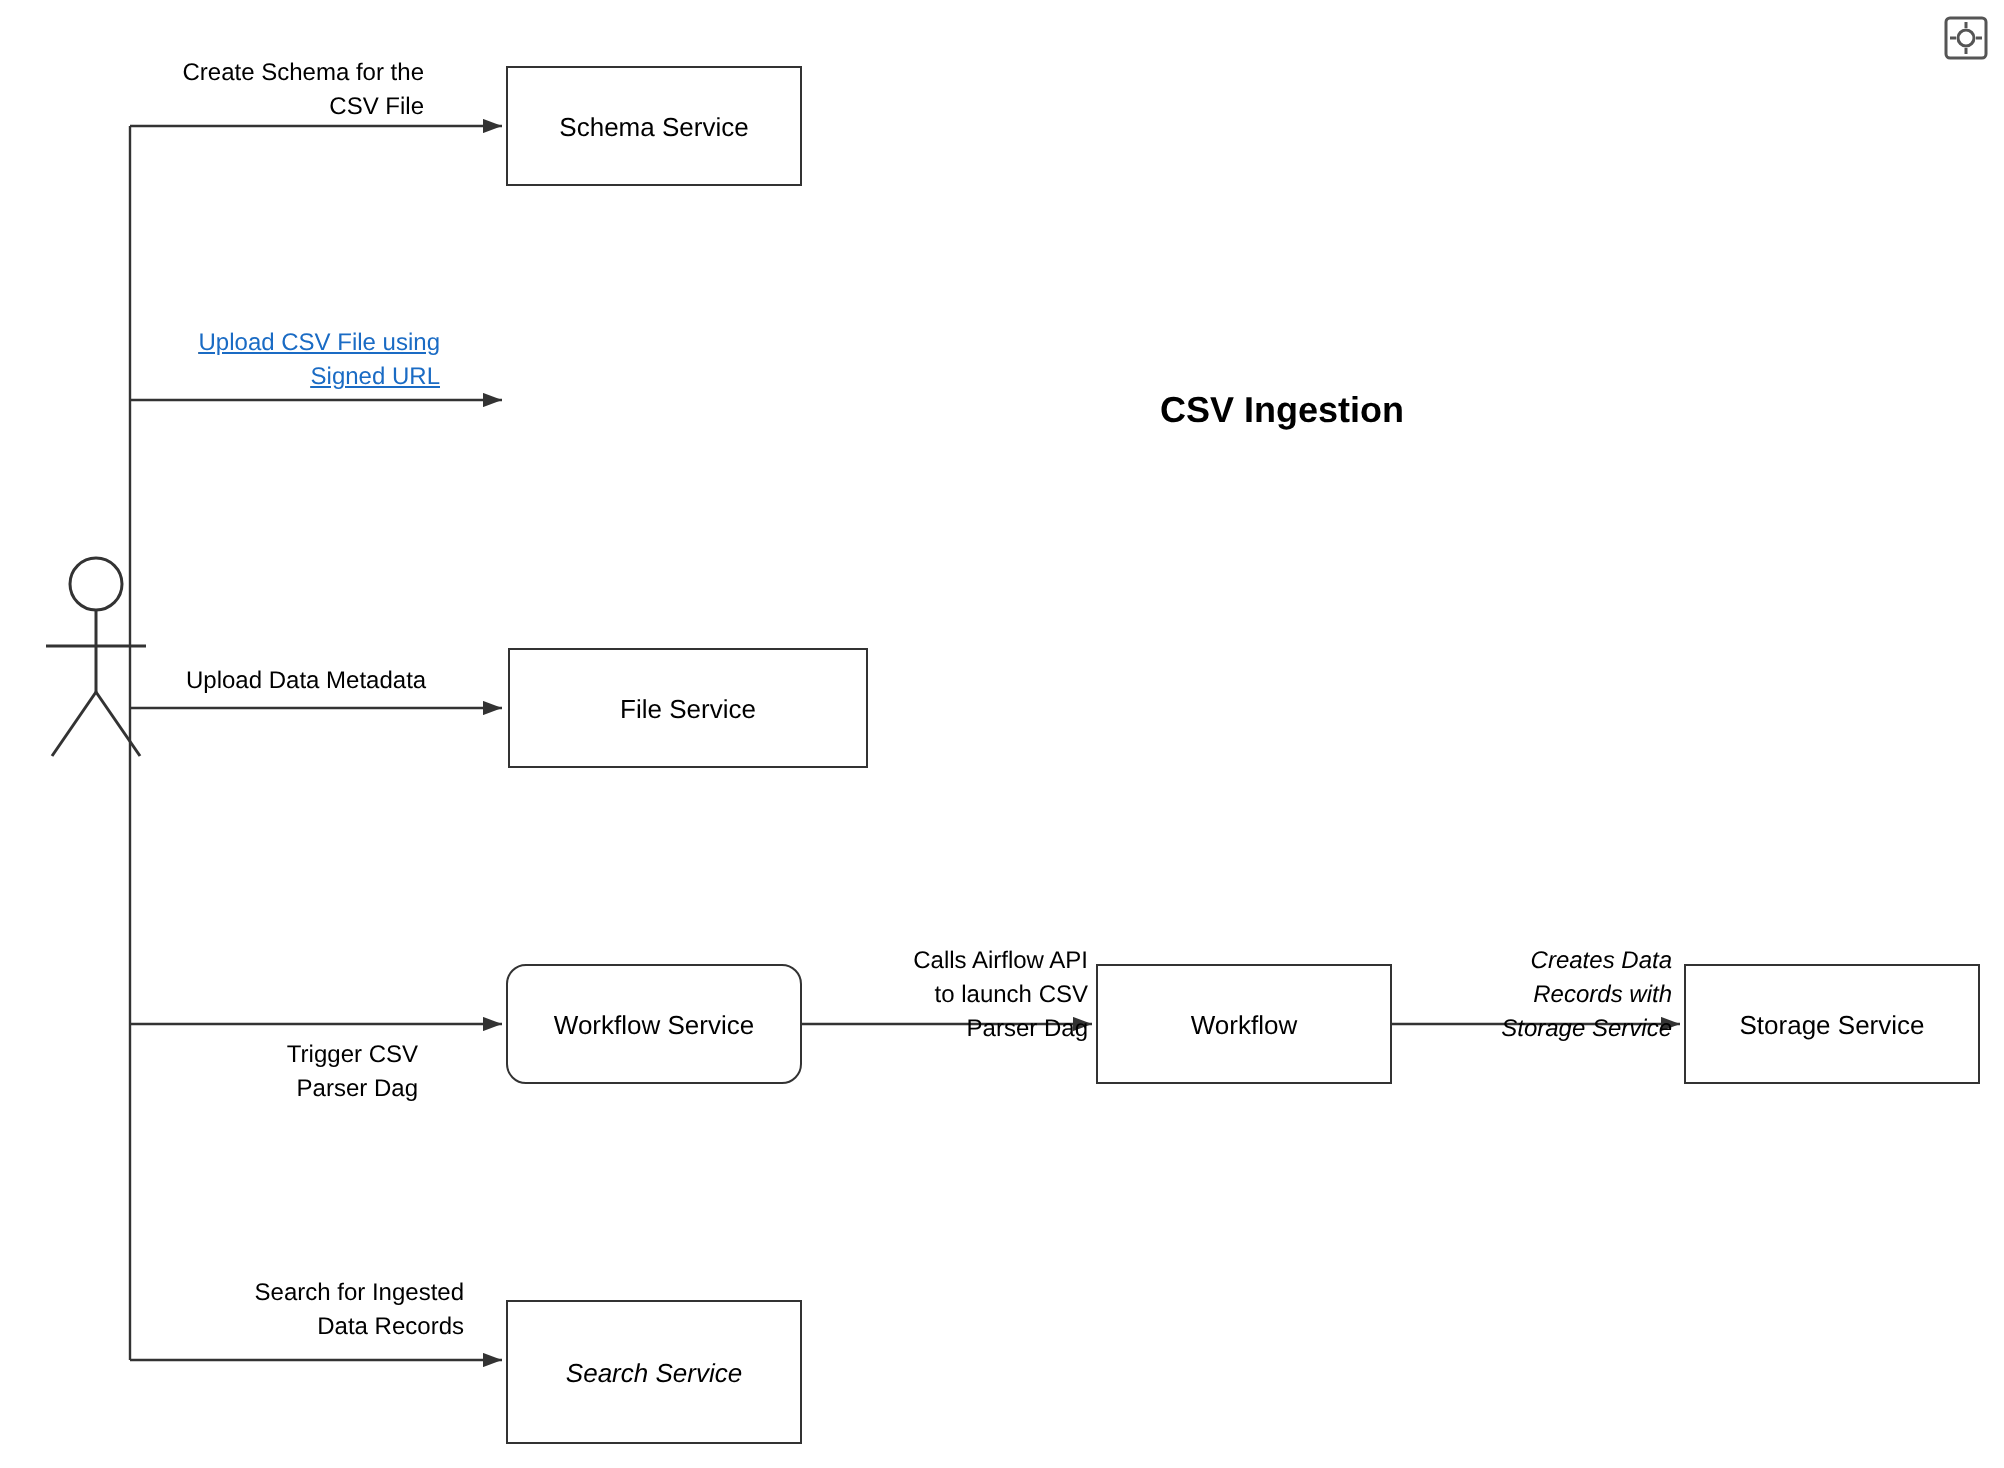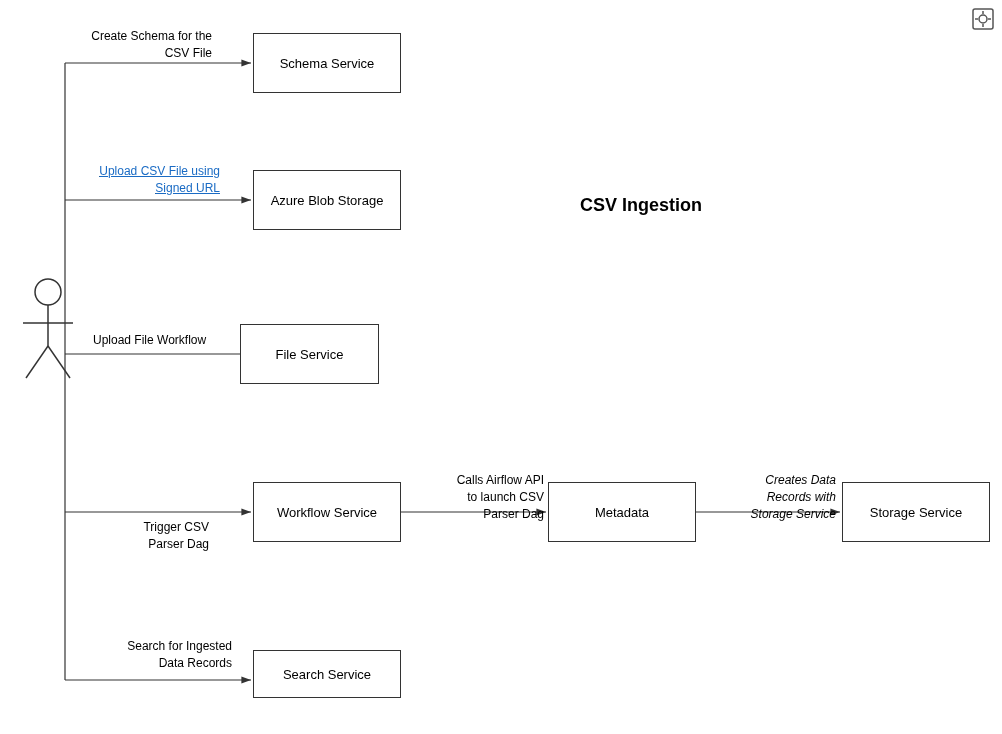--- a/index.html
+++ b/index.html
@@ -113,56 +113,53 @@
 
     <line x1="30" y1="68" x2="8" y2="100" stroke="#333" stroke-width="1.5"></line>
 
     <line x1="30" y1="68" x2="52" y2="100" stroke="#333" stroke-width="1.5"></line>
   </svg>
 
   <div class="service-box" style="left:253px; top:33px; width:148px; height:60px;">
     <span>Schema Service</span>
   </div>
 
-  <div class="service-box" style="left:253px; top:170px; width:148px; height:60px;">
-    <span>Azure Blob Storage</span>
-  </div>
 
-  <div class="service-box" style="left:240px; top:324px; width:139px; height:60px;">
+  <div class="service-box" style="left:254px; top:324px; width:180px; height:60px;">
     <span>File Service</span>
   </div>
 
-  <div class="service-box" style="left:253px; top:482px; width:148px; height:60px;">
+  <div class="service-box" style="left:253px; top:482px; width:148px; height:60px;border-radius:10px;">
     <span>Workflow Service</span>
   </div>
 
   <div class="service-box" style="left:548px; top:482px; width:148px; height:60px;">
-    <span>Metadata</span>
+    <span>Workflow</span>
   </div>
 
   <div class="service-box" style="left:842px; top:482px; width:148px; height:60px;">
     <span>Storage Service</span>
   </div>
 
-  <div class="service-box" style="left:253px; top:650px; width:148px; height:48px;">
+  <div class="service-box" style="left:253px; top:650px; width:148px; height:72px;font-style:italic;">
     <span>Search Service</span>
   </div>
 
   <div class="label" style="left:72px; top:28px; width:140px;">
     <span>Create Schema for
 the CSV File</span>
   </div>
 
   <div class="label" style="left:68px; top:163px; width:152px;text-decoration:underline;">
     <span class="label-link">Upload CSV File using
 Signed URL</span>
   </div>
 
   <div class="label" style="left:93px; top:332px; width:145px; text-align:left;">
-    <span>Upload File Workflow</span>
+    <span>Upload Data Metadata</span>
   </div>
 
   <div class="label" style="left:79px; top:483px; width:130px;margin-top:36px;">
     <span>Trigger CSV<br>Parser Dag</span>
   </div>
 
   <div class="label" style="left:414px; top:472px; width:130px;">
     <span>Calls Airflow API<br>to launch CSV<br>Parser Dag</span>
   </div>
 

